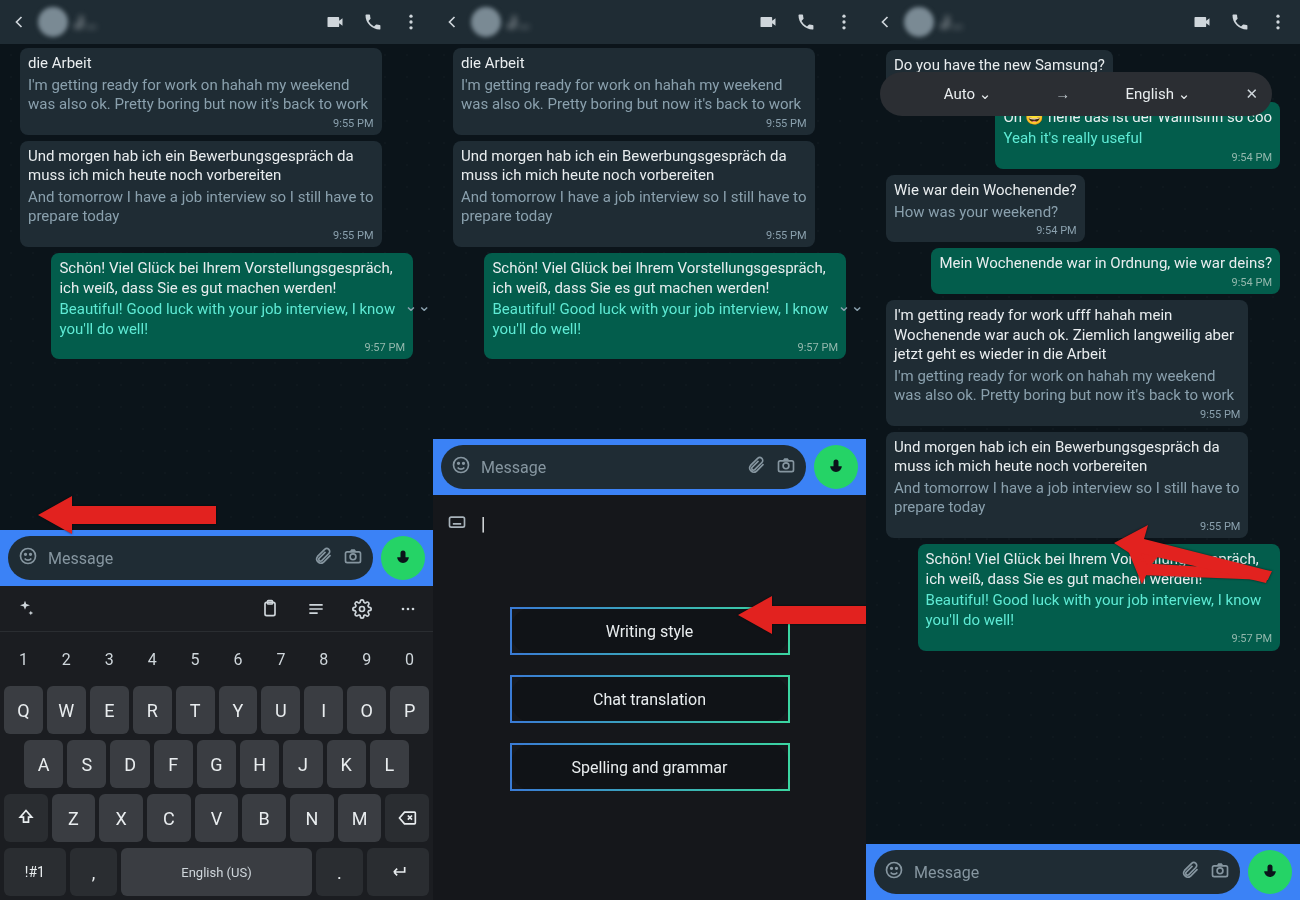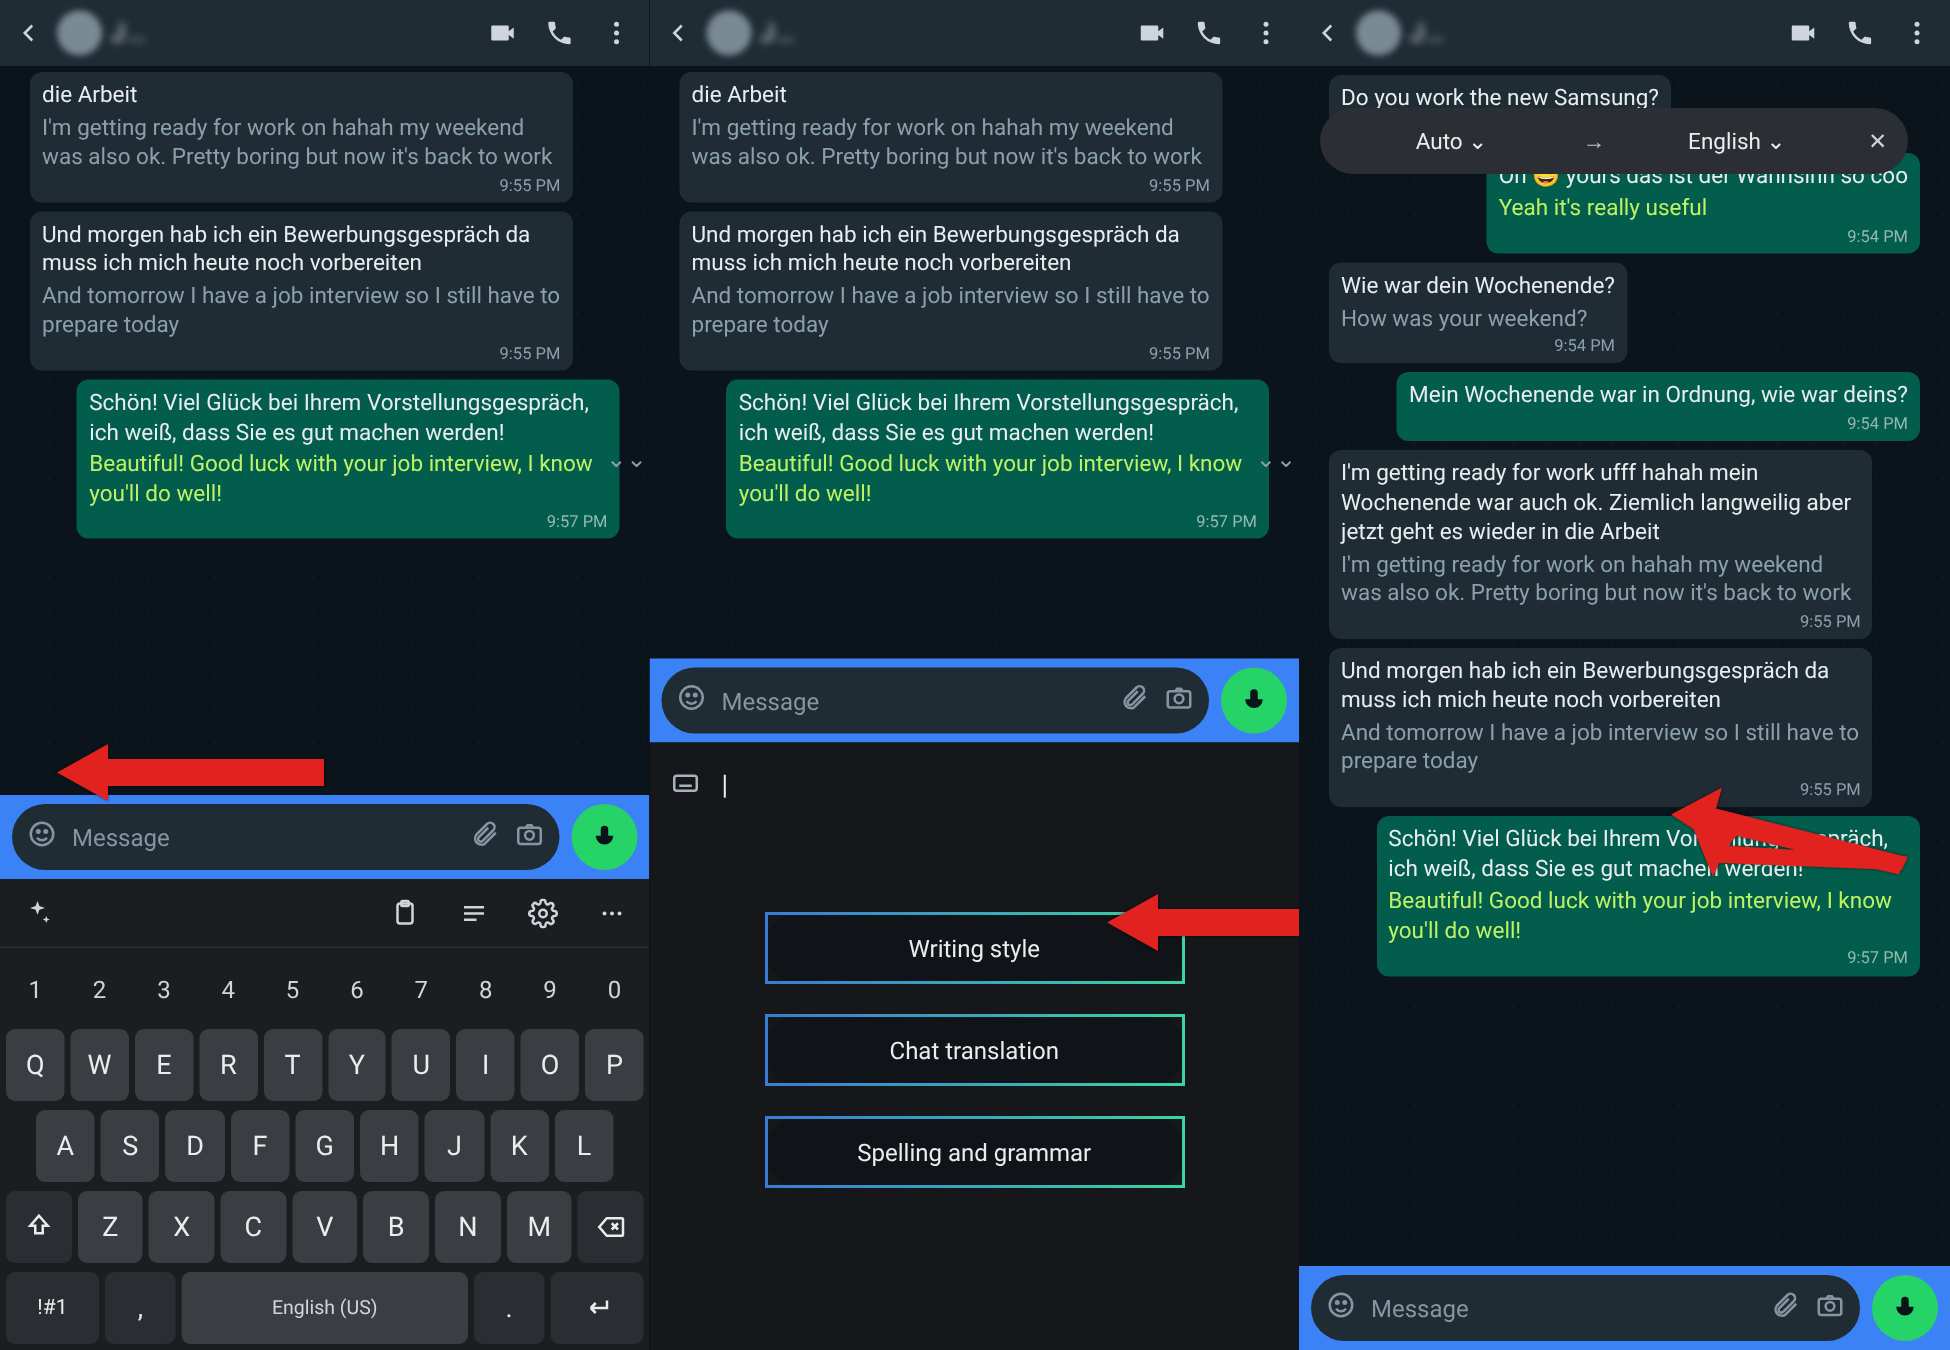--- a/index.html
+++ b/index.html
@@ -14,21 +14,21 @@
   .avatar{width:30px;height:30px;border-radius:50%;background:#7a8a94;filter:blur(2px)}
   .name{flex:1;color:#e9edef;font-size:17px;filter:blur(3px);letter-spacing:2px}
   .hicon{width:32px;height:32px;display:flex;align-items:center;justify-content:center;color:#cfd6db}
   
   .chat{flex:1;overflow:hidden;padding:4px 20px;display:flex;flex-direction:column;gap:6px;background:#0b141a;background-image:radial-gradient(rgba(255,255,255,0.015) 1px,transparent 1px);background-size:22px 22px}
   .bubble{max-width:92%;border-radius:8px;padding:6px 8px 4px 8px;position:relative;font-size:15px;line-height:1.3}
   .in{background:#1f2c34;color:#e9edef;align-self:flex-start}
   .out{background:#035d4c;color:#e9edef;align-self:flex-end}
   .orig{color:#e9edef}
   .trans{color:#8aa0ad;margin-top:2px}
-  .out .trans{color:#bef264}
+  .out .trans{color:#5eead4}
   .ts{font-size:11px;color:#8aa0ad;text-align:right;margin-top:2px}
   .out .ts{color:#93b8ad}
   .chev{position:absolute;right:-18px;top:50%;transform:translateY(-50%);color:#8aa0ad;font-size:16px}
   
   .inputrow{display:flex;align-items:center;gap:8px;padding:6px 8px;background:#3b82f6}
   .pill{flex:1;background:#1f2c34;border-radius:24px;height:44px;display:flex;align-items:center;padding:0 10px;gap:10px;color:#8696a0}
   .pill input{flex:1;background:transparent;border:0;outline:0;color:#e9edef;font-size:16px}
   .pill input::placeholder{color:#8696a0}
   .mic{width:44px;height:44px;border-radius:50%;background:#25d366;display:flex;align-items:center;justify-content:center;color:#0b141a}
   
@@ -367,25 +367,25 @@
 
     <div class="tbar">
       <span class="sp"><span>Auto</span> <span>⌄</span></span>
       <span class="arw">→</span>
       <span class="sp"><span>English</span> <span>⌄</span></span>
       <span class="x">✕</span>
     </div>
 
     <div class="chat" id="chat3" style="padding-top:6px">
         <div class="bubble in">
-          <div class="orig">Do you work the new Samsung?</div>
+          <div class="orig">Do you have the new Samsung?</div>
           <div class="ts">9:54 PM</div>
         </div>
         <div class="bubble out">
-          <div class="orig">Oh 😄 yours das ist der Wahnsinn so coo</div>
+          <div class="orig">Oh 😄 hehe das ist der Wahnsinn so coo</div>
           <div class="trans">Yeah it's really useful</div>
           <div class="ts">9:54 PM</div>
         </div>
         <div class="bubble in">
           <div class="orig">Wie war dein Wochenende?</div>
           <div class="trans">How was your weekend?</div>
           <div class="ts">9:54 PM</div>
         </div>
         <div class="bubble out">
           <div class="orig">Mein Wochenende war in Ordnung, wie war deins?</div>

